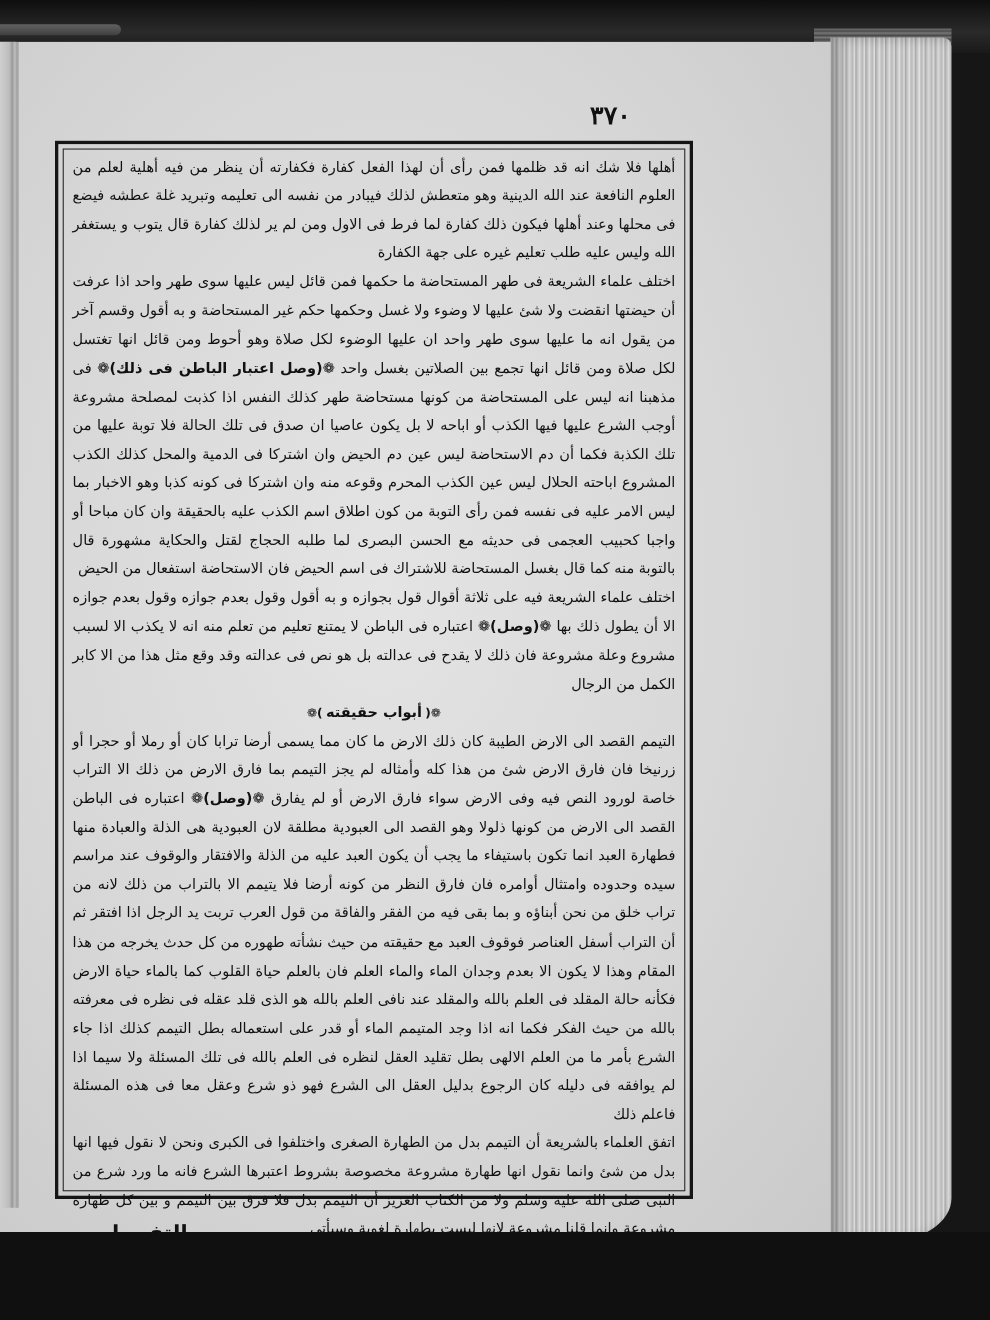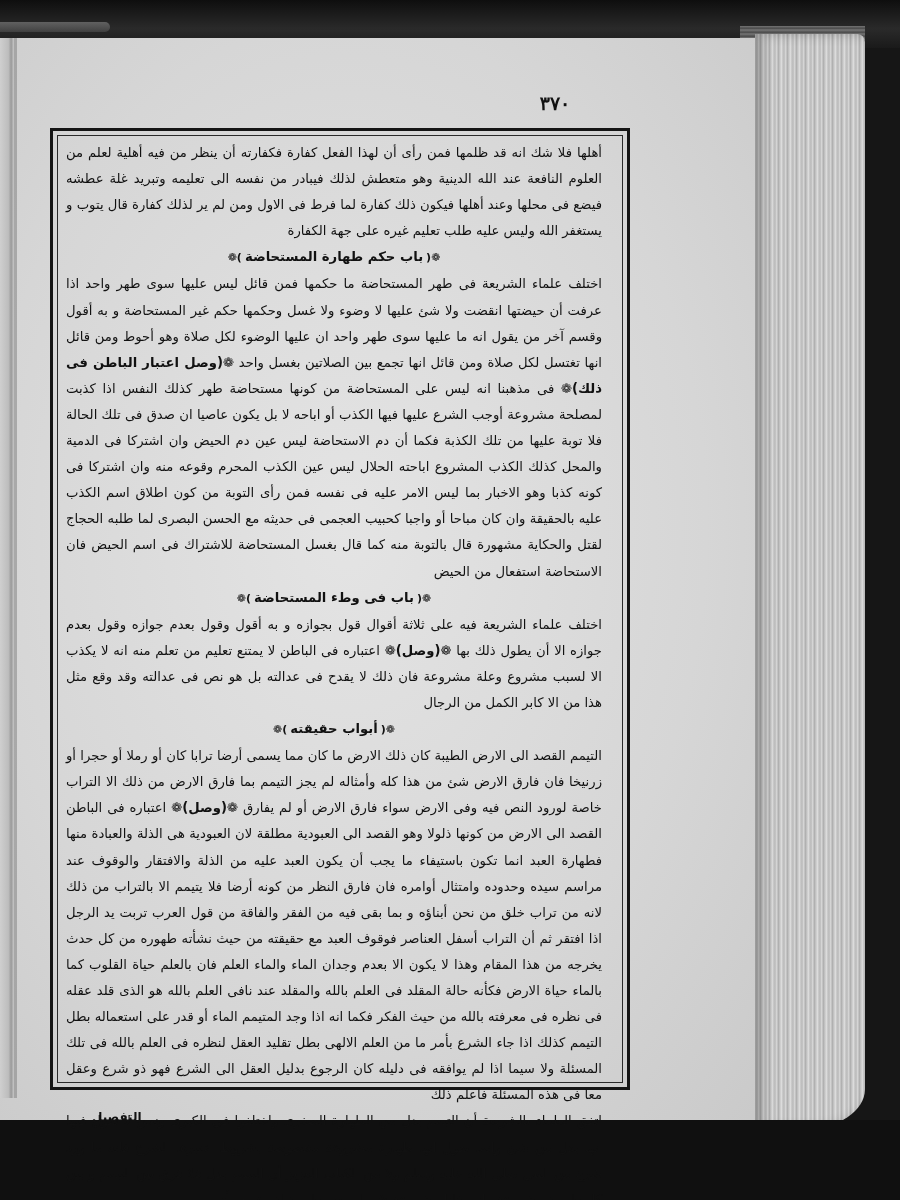--- a/index.html
+++ b/index.html
@@ -45,49 +45,49 @@
     background: repeating-linear-gradient(0deg, #5a5a5a 0, #8a8a8a 2px, #4a4a4a 4px);
     opacity: .8;
   }
   .bottom-shadow {
     position: absolute; left: 0; top: 1120px; width: 900px; height: 80px;
     background: #101010;
   }
   .page-number {
     position: absolute; left: 525px; top: 92px; width: 60px;
     text-align: center;
-    font-family: "DejaVu Serif", serif; font-weight: bold; font-size: 19px;
+    font-family: "DejaVu Serif", serif; font-weight: bold; font-size: 23px;
     color: #111;
   }
   .frame {
     position: absolute; left: 50px; top: 128px; width: 580px; height: 962px;
     border: 3px solid #151515;
     box-sizing: border-box;
   }
   .frame-inner {
     position: absolute; left: 4px; top: 4px; right: 4px; bottom: 4px;
     border: 1px solid #2a2a2a;
-    padding: 4px 20px 4px 8px;
+    padding: 4px 8px 4px 8px;
     box-sizing: border-box;
     direction: rtl;
     text-align: justify;
     font-family: "DejaVu Sans", sans-serif;
     font-size: 13.2px;
     line-height: 26.1px;
     color: #111;
   }
   .para { margin: 0; text-align-last: right; }
   .heading {
     text-align: center; margin: 0; font-weight: bold;
   }
   .heading .orn { font-size: 11px; padding: 0 3px; }
   .inline-tag { font-weight: bold; }
   .catchword {
     position: absolute; left: 92px; top: 1110px;
-    font-family: "DejaVu Sans", sans-serif; font-size: 12px; font-weight: bold;
+    font-family: "DejaVu Sans", sans-serif; font-size: 19px; font-weight: bold;
     color: #111; direction: rtl;
   }
 </style>
 </head>
 <body>
 
 <div class="top-shadow"></div>
 <div class="top-strip"></div>
 <div class="page-stack-top"></div>
 <div class="page"></div>
@@ -96,33 +96,27 @@
 <div class="page-stack"></div>
 <div class="bottom-shadow"></div>
 
 <div class="page-number">٣٧٠</div>
 
 <div class="frame">
   <div class="frame-inner">
 
     <p class="para">أهلها فلا شك انه قد ظلمها فمن رأى أن لهذا الفعل كفارة فكفارته أن ينظر من فيه أهلية لعلم من العلوم النافعة عند الله الدينية وهو متعطش لذلك فيبادر من نفسه الى تعليمه وتبريد غلة عطشه فيضع فى محلها وعند أهلها فيكون ذلك كفارة لما فرط فى الاول ومن لم ير لذلك كفارة قال يتوب و يستغفر الله وليس عليه طلب تعليم غيره على جهة الكفارة</p>
 
-    <p class="heading">
-      <span class="orn">❁(</span><span>باب حكم طهارة المستحاضة</span><span class="orn">)❁</span>
-    </p>
 
     <p class="para">
       <span>اختلف علماء الشريعة فى طهر المستحاضة ما حكمها فمن قائل ليس عليها سوى طهر واحد اذا عرفت أن حيضتها انقضت ولا شئ عليها لا وضوء ولا غسل وحكمها حكم غير المستحاضة و به أقول وقسم آخر من يقول انه ما عليها سوى طهر واحد ان عليها الوضوء لكل صلاة وهو أحوط ومن قائل انها تغتسل لكل صلاة ومن قائل انها تجمع بين الصلاتين بغسل واحد</span>
       <span class="inline-tag"><span class="orn">❁(</span><span>وصل اعتبار الباطن فى ذلك</span><span class="orn">)❁</span></span>
       <span>فى مذهبنا انه ليس على المستحاضة من كونها مستحاضة طهر كذلك النفس اذا كذبت لمصلحة مشروعة أوجب الشرع عليها فيها الكذب أو اباحه لا بل يكون عاصيا ان صدق فى تلك الحالة فلا توبة عليها من تلك الكذبة فكما أن دم الاستحاضة ليس عين دم الحيض وان اشتركا فى الدمية والمحل كذلك الكذب المشروع اباحته الحلال ليس عين الكذب المحرم وقوعه منه وان اشتركا فى كونه كذبا وهو الاخبار بما ليس الامر عليه فى نفسه فمن رأى التوبة من كون اطلاق اسم الكذب عليه بالحقيقة وان كان مباحا أو واجبا كحبيب العجمى فى حديثه مع الحسن البصرى لما طلبه الحجاج لقتل والحكاية مشهورة قال بالتوبة منه كما قال بغسل المستحاضة للاشتراك فى اسم الحيض فان الاستحاضة استفعال من الحيض</span>
     </p>
 
-    <p class="heading">
-      <span class="orn">❁(</span><span>باب فى وطء المستحاضة</span><span class="orn">)❁</span>
-    </p>
 
     <p class="para">
       <span>اختلف علماء الشريعة فيه على ثلاثة أقوال قول بجوازه و به أقول وقول بعدم جوازه وقول بعدم جوازه الا أن يطول ذلك بها</span>
       <span class="inline-tag"><span class="orn">❁(</span><span>وصل</span><span class="orn">)❁</span></span>
       <span>اعتباره فى الباطن لا يمتنع تعليم من تعلم منه انه لا يكذب الا لسبب مشروع وعلة مشروعة فان ذلك لا يقدح فى عدالته بل هو نص فى عدالته وقد وقع مثل هذا من الا كابر الكمل من الرجال</span>
     </p>
 
     <p class="heading">
       <span class="orn">❁(</span><span>أبواب حقيقته</span><span class="orn">)❁</span>
     </p>

